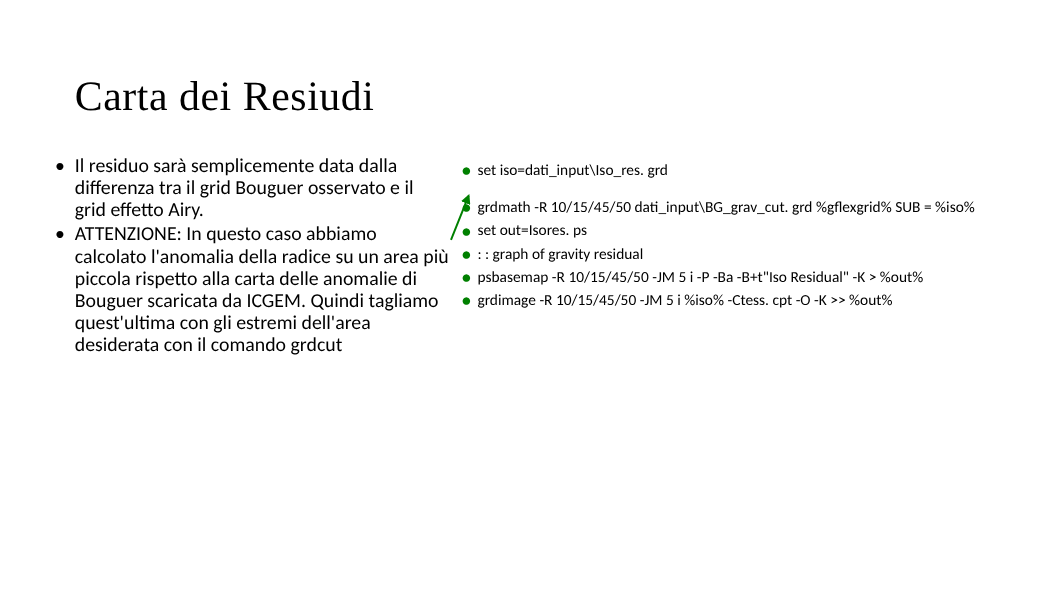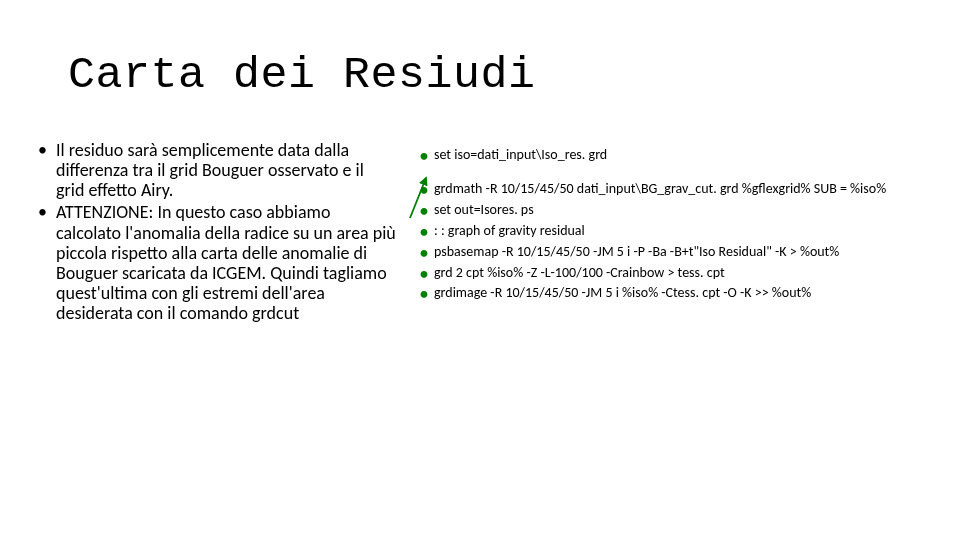--- a/index.html
+++ b/index.html
@@ -1,18 +1,18 @@
 <!DOCTYPE html>
 <html><head>
 <meta charset="utf-8">
 <style>
   html,body{margin:0;padding:0;width:960px;height:540px;background:#fff;font-family:"Calibri","Segoe UI",Arial,sans-serif;color:#000;overflow:hidden}
   .slide{position:relative;width:960px;height:540px}
-  .title{position:absolute;left:68px;top:50px;font-family:Liberation Mono, monospace;font-size:45px;font-weight:400;color:#000;letter-spacing:.5px}
-  .col-left{position:absolute;left:38px;top:140px;width:358px}
+  .title{position:absolute;left:68px;top:66px;font-family:Liberation Serif, serif;font-size:38px;font-weight:400;color:#000;letter-spacing:.5px}
+  .col-left{position:absolute;left:50px;top:140px;width:358px}
   .col-right{position:absolute;left:420px;top:146px;width:520px}
   ul{list-style:none;margin:0;padding:0}
   .col-left li{position:relative;padding-left:18px;font-size:18px;line-height:1.12;margin-bottom:2px;color:#000}
   .col-left li::before{content:"•";position:absolute;left:0;top:0;color:#000;font-size:18px}
   .col-right li{position:relative;padding-left:14px;font-size:14px;line-height:1.28;margin-bottom:3px;color:#000}
   .col-right li::before{content:"•";position:absolute;left:0;top:0;color:#008000;font-size:16px;font-weight:bold}
   .col-right li.gap{margin-top:16px}
   .b{font-weight:normal}
   .arrow{position:absolute;left:406px;top:172px;pointer-events:none}
 </style>
@@ -26,21 +26,20 @@
     <li><span>Il residuo sarà semplicemente data dalla differenza tra il grid Bouguer osservato e il grid effetto Airy.</span></li>
     <li><span>ATTENZIONE: In questo caso abbiamo calcolato l'anomalia della radice su un area più piccola rispetto alla carta delle anomalie di Bouguer scaricata da ICGEM. Quindi tagliamo quest'ultima con gli estremi dell'area desiderata con il comando </span><span class="b">grdcut</span></li>
   </ul>
 
   <ul class="col-right">
     <li><span class="b">set iso=dati_input\Iso_res. grd</span></li>
     <li class="gap"><span class="b">grdmath </span><span class="b">-R 10/15/45/50 dati_input\BG_grav_cut. grd %gflexgrid% SUB = %iso%</span></li>
     <li><span class="b">set out=Isores. ps</span></li>
     <li><span class="b">: : graph of gravity residual</span></li>
     <li><span class="b">psbasemap </span><span class="b"> -R 10/15/45/50 -JM 5 i -P -Ba -B+t"Iso Residual"  -K &gt; %out%</span></li>
-    <li><span class="b">grd 2 cpt </span><span class="b">%iso% -Z -L-100/100 -Crainbow   &gt; tess. cpt</span></li>
     <li><span class="b">grdimage </span><span class="b"> -R 10/15/45/50 -JM 5 i %iso% -Ctess. cpt  -O -K &gt;&gt; %out%</span></li>
   </ul>
 
   <svg class="arrow" width="26" height="50">
     <defs>
       <marker id="ah" markerWidth="5" markerHeight="5" refX="4" refY="2.5" orient="auto">
         <path d="M0,0 L5,2.5 L0,5 Z" fill="#008000"></path>
       </marker>
     </defs>
     <line x1="4" y1="46" x2="20" y2="6" stroke="#008000" stroke-width="1.8" marker-end="url(#ah)"></line>

